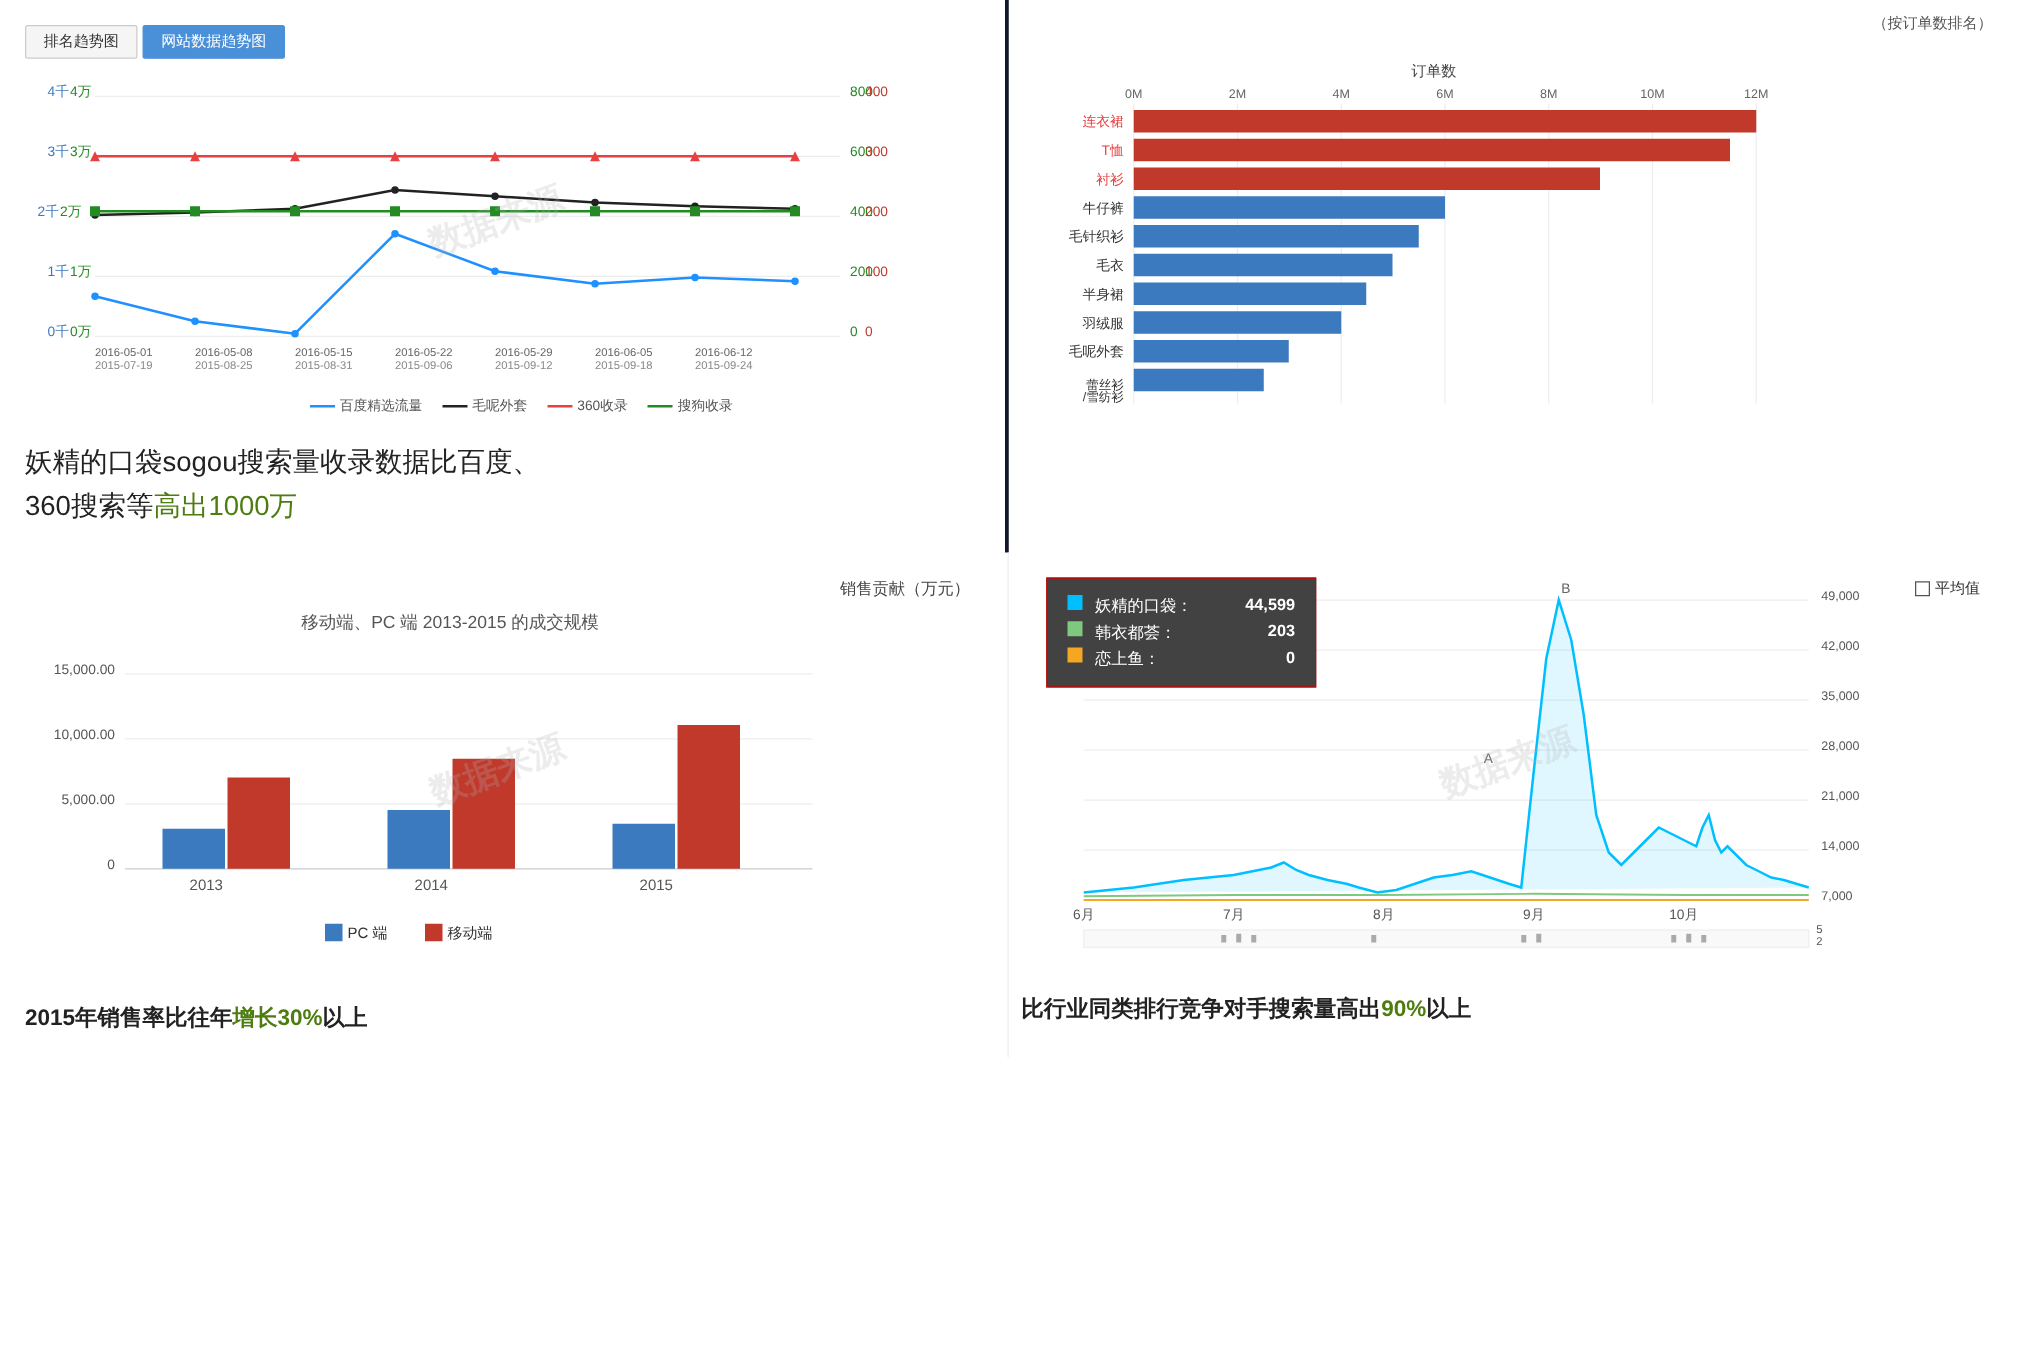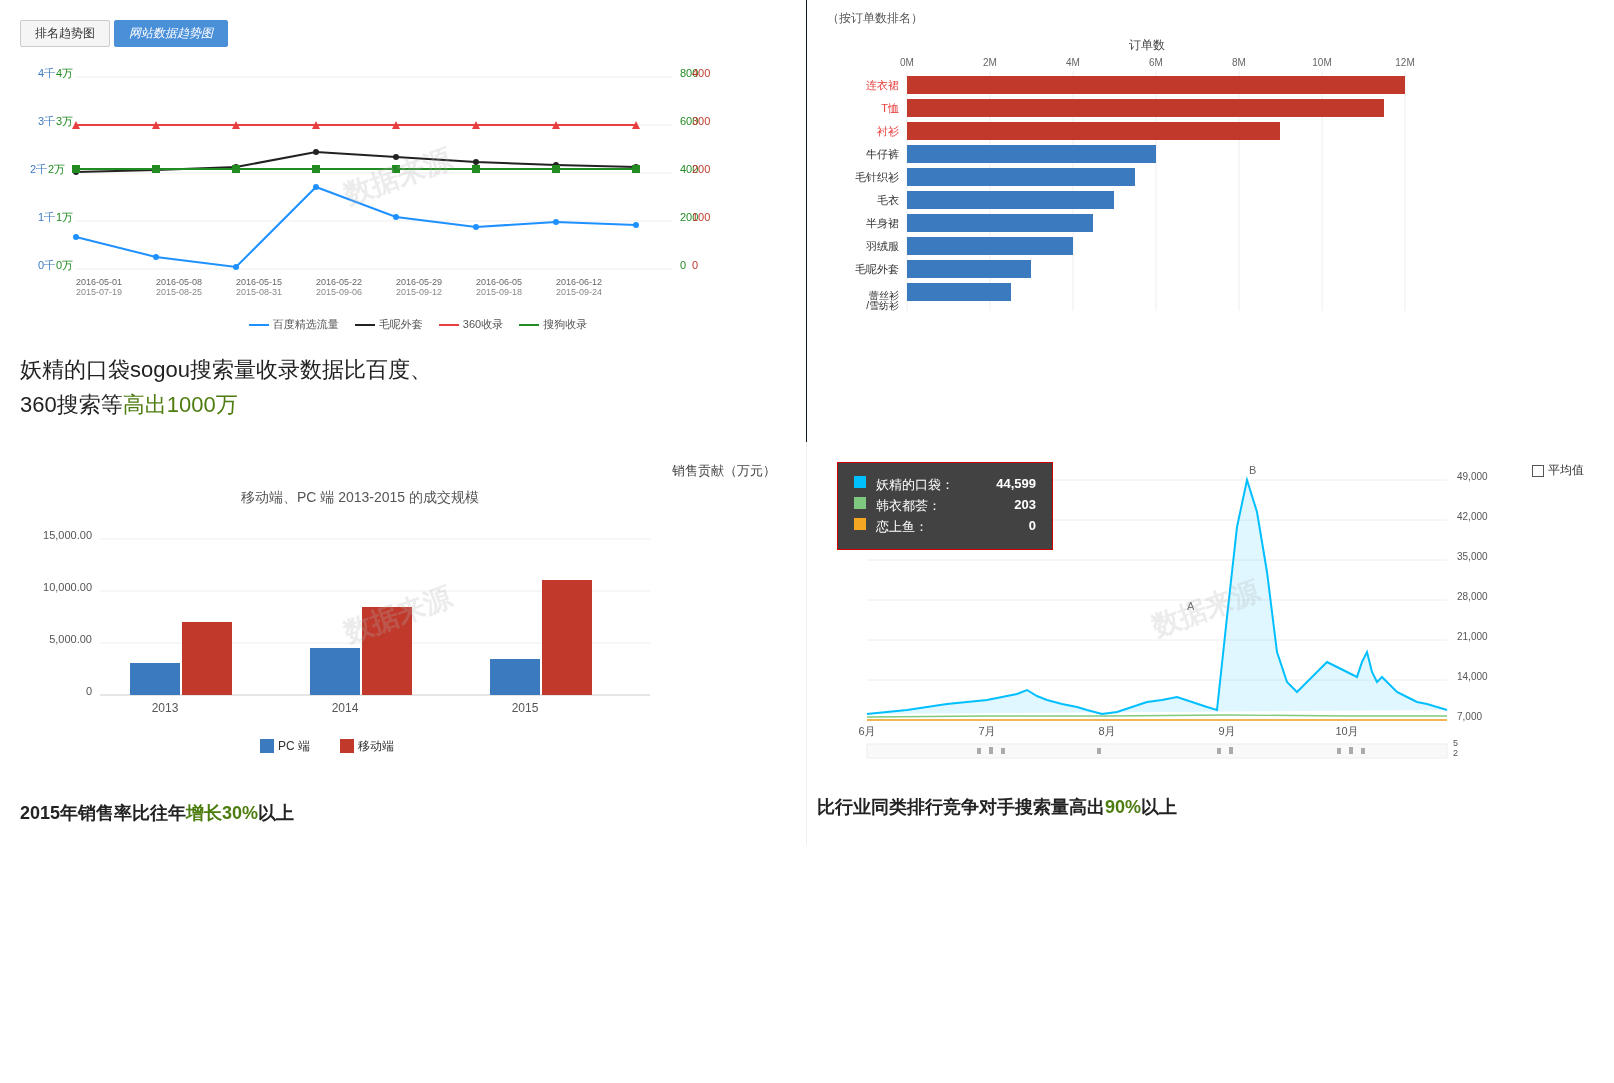--- a/index.html
+++ b/index.html
@@ -14,21 +14,21 @@
     .main-grid {
       display: grid;
       grid-template-columns: 1fr 1fr;
       grid-template-rows: auto auto;
       gap: 0;
     }
 
     
     .top-left {
       padding: 20px 30px 20px 20px;
-      border-right: 1px solid #0f172a;
+      border-right: 3px solid #0f172a;
     }
 
     .tab-bar {
       display: flex;
       gap: 4px;
       margin-bottom: 10px;
     }
 
     .tab-btn {
       padding: 4px 14px;
@@ -36,21 +36,20 @@
       background: #f5f5f5;
       font-size: 12px;
       color: #333;
       cursor: pointer;
       border-radius: 2px;
     }
     .tab-btn.active {
       background: #4a90d9;
       color: #fff;
       border-color: #4a90d9;
-      font-style: italic;
     }
 
     .chart-area {
       position: relative;
       height: 240px;
       background: #fff;
     }
 
     .chart-legend {
       display: flex;
@@ -82,23 +81,24 @@
     }
 
     .highlight-red { color: #4d7c0f; text-align: right; }
 
     
     .top-right {
       padding: 10px 20px 20px 20px;
     }
 
     .chart-title-right {
+      text-align: right;
       font-size: 12px;
       color: #555;
-      margin-bottom: 4px;
+      margin-bottom: 16px;
     }
 
     .bar-chart-container {
       position: relative;
       height: 270px;
     }
 
     
     .bottom-left {
       padding: 20px 30px 20px 20px;

